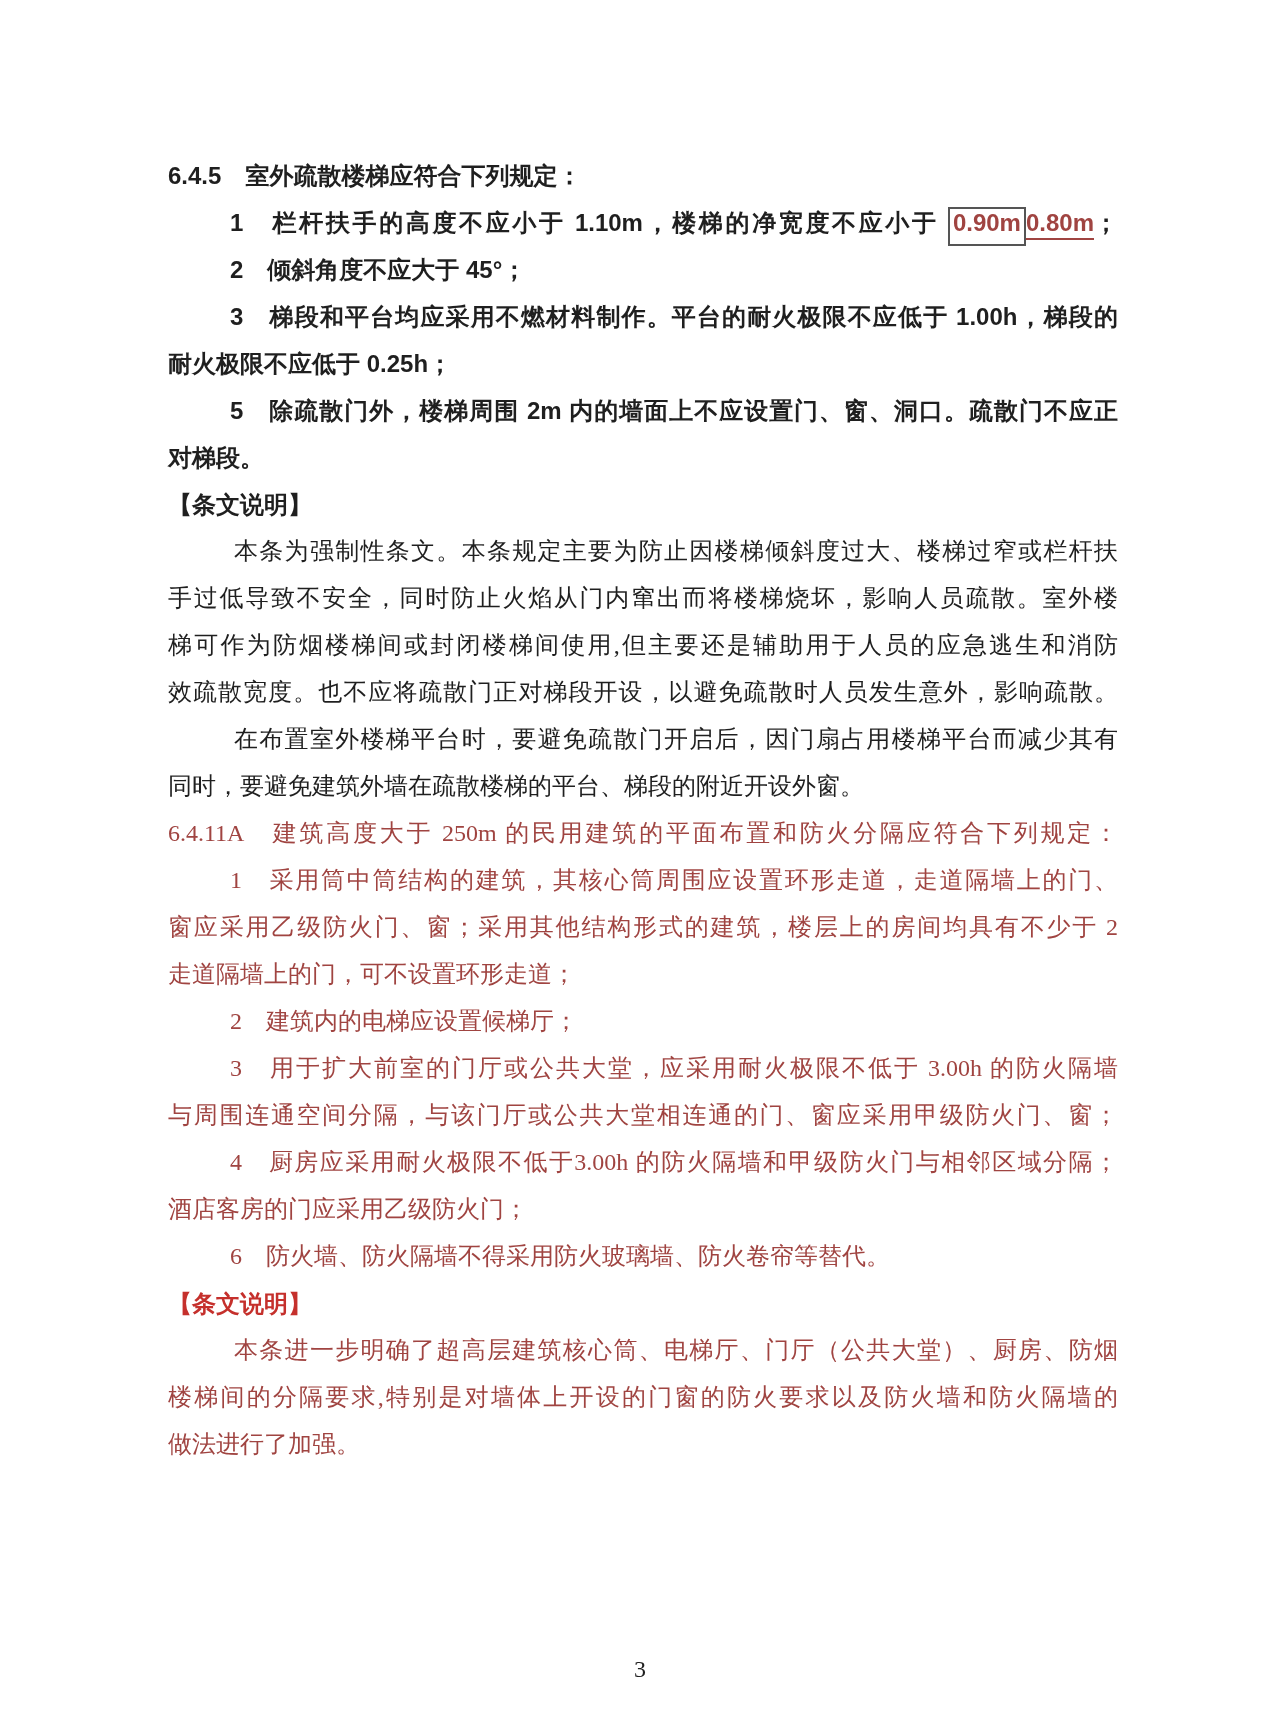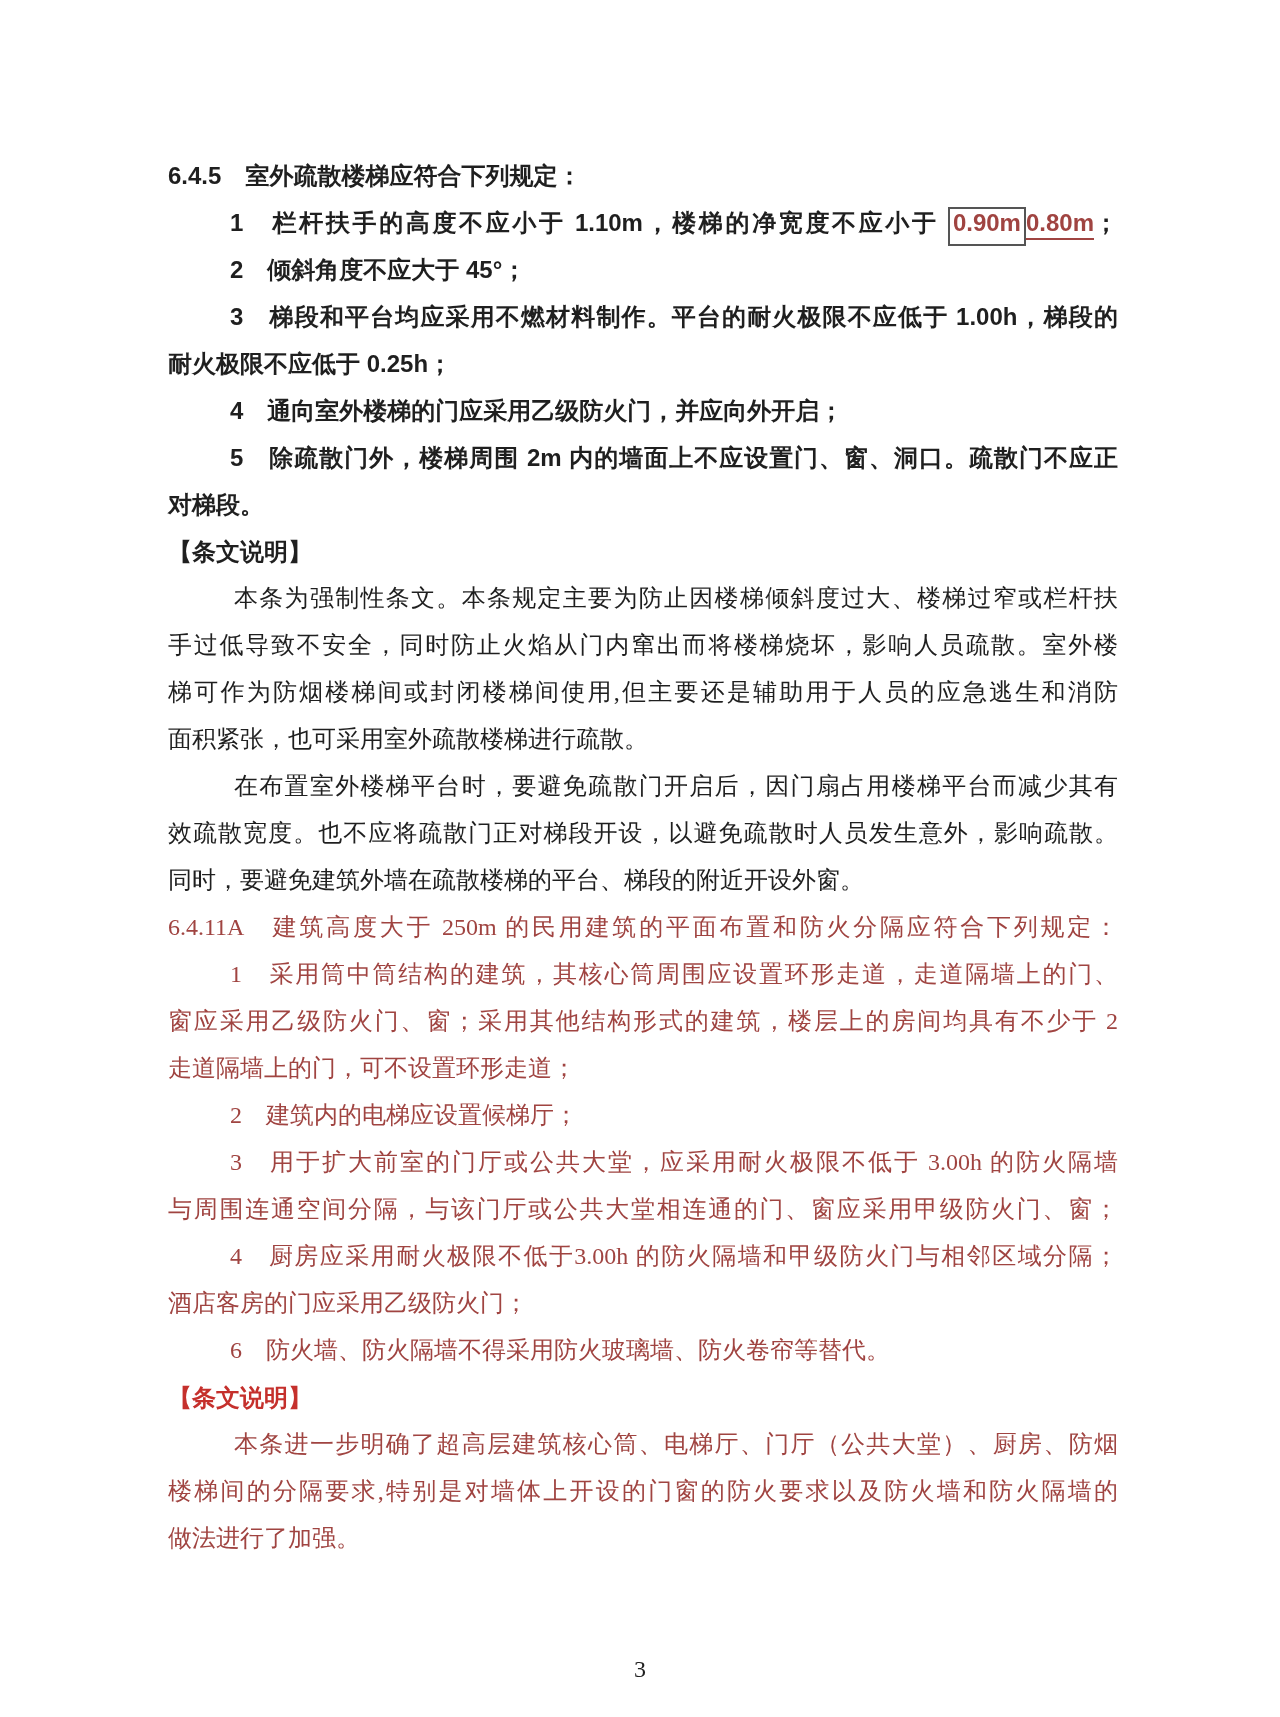--- a/index.html
+++ b/index.html
@@ -59,30 +59,28 @@
 </head>
 <body>
 
 <div class="page">
   <div class="doc">
       <div class="line f-hei c-black"><span>6.4.5　室外疏散楼梯应符合下列规定：</span></div>
       <div class="line f-hei c-black i-item j"><span>1　栏杆扶手的高度不应小于 1.10m，楼梯的净宽度不应小于 </span><span class="m-boxed">0.90m</span><span class="m-ins">0.80m</span><span>；</span></div>
       <div class="line f-hei c-black i-item"><span>2　倾斜角度不应大于 45°；</span></div>
       <div class="line f-hei c-black i-item j"><span>3　梯段和平台均应采用不燃材料制作。平台的耐火极限不应低于 1.00h，梯段的</span></div>
       <div class="line f-hei c-black"><span>耐火极限不应低于 0.25h；</span></div>
-      <div class="line f-hei c-black i-item"><span>4　通向室外楼梯的门应采用乙级防火门，并应向外开启；</span></div>
       <div class="line f-hei c-black i-item j"><span>5　除疏散门外，楼梯周围 2m 内的墙面上不应设置门、窗、洞口。疏散门不应正</span></div>
       <div class="line f-hei c-black"><span>对梯段。</span></div>
       <div class="line f-hei c-black"><span>【条文说明】</span></div>
       <div class="line f-song c-black i-para j"><span>本条为强制性条文。本条规定主要为防止因楼梯倾斜度过大、楼梯过窄或栏杆扶</span></div>
       <div class="line f-song c-black j"><span>手过低导致不安全，同时防止火焰从门内窜出而将楼梯烧坏，影响人员疏散。室外楼</span></div>
       <div class="line f-song c-black j"><span>梯可作为防烟楼梯间或封闭楼梯间使用,但主要还是辅助用于人员的应急逃生和消防</span></div>
-      <div class="line f-song c-black"><span>面积紧张，也可采用室外疏散楼梯进行疏散。</span></div>
+      <div class="line f-song c-black j"><span>效疏散宽度。也不应将疏散门正对梯段开设，以避免疏散时人员发生意外，影响疏散。</span></div>
       <div class="line f-song c-black i-para j"><span>在布置室外楼梯平台时，要避免疏散门开启后，因门扇占用楼梯平台而减少其有</span></div>
-      <div class="line f-song c-black j"><span>效疏散宽度。也不应将疏散门正对梯段开设，以避免疏散时人员发生意外，影响疏散。</span></div>
       <div class="line f-song c-black"><span>同时，要避免建筑外墙在疏散楼梯的平台、梯段的附近开设外窗。</span></div>
       <div class="line f-song c-red j u"><span>6.4.11A　建筑高度大于 250m 的民用建筑的平面布置和防火分隔应符合下列规定：</span></div>
       <div class="line f-song c-red i-item j u"><span>1　采用筒中筒结构的建筑，其核心筒周围应设置环形走道，走道隔墙上的门、</span></div>
       <div class="line f-song c-red j u"><span>窗应采用乙级防火门、窗；采用其他结构形式的建筑，楼层上的房间均具有不少于 2</span></div>
       <div class="line f-song c-red u"><span>走道隔墙上的门，可不设置环形走道；</span></div>
       <div class="line f-song c-red i-item u"><span>2　建筑内的电梯应设置候梯厅；</span></div>
       <div class="line f-song c-red i-item j u"><span>3　用于扩大前室的门厅或公共大堂，应采用耐火极限不低于 3.00h 的防火隔墙</span></div>
       <div class="line f-song c-red j u"><span>与周围连通空间分隔，与该门厅或公共大堂相连通的门、窗应采用甲级防火门、窗；</span></div>
       <div class="line f-song c-red i-item j u"><span>4　厨房应采用耐火极限不低于3.00h 的防火隔墙和甲级防火门与相邻区域分隔；</span></div>
       <div class="line f-song c-red u"><span>酒店客房的门应采用乙级防火门；</span></div>

